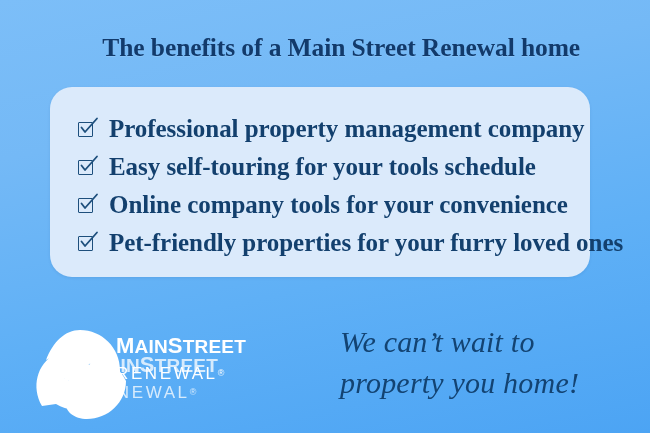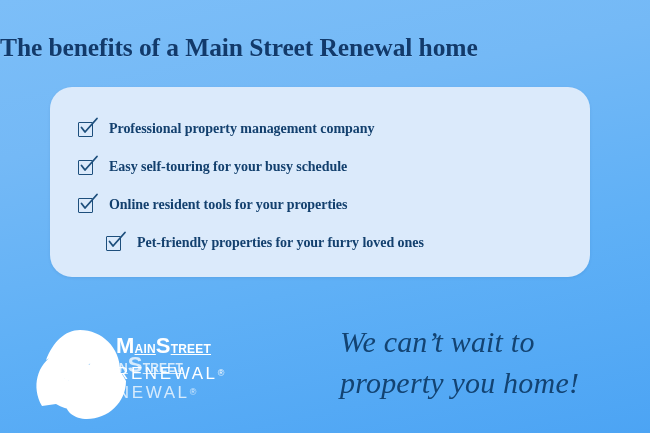--- a/index.html
+++ b/index.html
@@ -20,21 +20,21 @@
     background: linear-gradient(168deg, #7cbef8 0%, #74b9f6 28%, #5fb0f6 62%, #4ca4f4 100%);
     overflow: hidden;
   }
 
   
   #headline {
     position: absolute;
     left: 0;
     top: 33px;
     width: 580px;
-    text-align: left;
+    text-align: right;
     font-family: "Liberation Serif", serif;
     font-weight: bold;
     font-size: 25.5px;
     letter-spacing: -0.1px;
     color: #123a6b;
     text-shadow: 0 1px 0 rgba(255,255,255,0.13);
   }
 
   
   #benefits-card {
@@ -51,21 +51,21 @@
   .benefit-row {
     position: absolute;
     left: 28px;
     display: flex;
     align-items: center;
     height: 24px;
   }
   .benefit-row.r0 { top: 30px; }
   .benefit-row.r1 { top: 68px; }
   .benefit-row.r2 { top: 106px; }
-  .benefit-row.r3 { top: 144px; margin-left: 28px; }
+  .benefit-row.r3 { top: 144px; }
 
   .check-box {
     position: relative;
     width: 15px;
     height: 15px;
     flex: 0 0 15px;
     border: 1.6px solid #1d4f7c;
     border-radius: 1px;
     margin-right: 16px;
     box-sizing: border-box;
@@ -75,21 +75,21 @@
     left: -1px;
     top: -6px;
     width: 21px;
     height: 21px;
     overflow: visible;
   }
 
   .benefit-text {
     font-family: "Liberation Serif", serif;
     font-weight: bold;
-    font-size: 14px;
+    font-size: 25px;
     color: #13406e;
     white-space: nowrap;
     letter-spacing: -0.05px;
   }
 
   
   #logo-block {
     position: absolute;
     left: 28px;
     top: 318px;
@@ -125,22 +125,21 @@
   .wm-top {
     font-family: "Liberation Sans", sans-serif;
     font-weight: bold;
     font-size: 22px;
     color: #ffffff;
     letter-spacing: 0.2px;
     line-height: 1;
     white-space: nowrap;
   }
   .wm-top .sm {
-    font-size: 12px;
-    text-decoration: underline;
+    font-size: 19px;
   }
   .wm-bottom {
     font-family: "Liberation Sans", sans-serif;
     font-weight: normal;
     font-size: 17px;
     color: #ffffff;
     letter-spacing: 2.6px;
     line-height: 1;
     margin-top: 8px;
     white-space: nowrap;
@@ -189,30 +188,30 @@
       </span>
       <span class="benefit-text">Professional property management company</span>
     </div>
 
     <div class="benefit-row r1">
       <span class="check-box">
         <svg viewBox="0 0 21 21" aria-hidden="true">
           <path d="M3.5 10.5 L7 15 L19 1.5" fill="none" stroke="#1d4f7c" stroke-width="1.8" stroke-linecap="round" stroke-linejoin="round"></path>
         </svg>
       </span>
-      <span class="benefit-text">Easy self-touring for your busy schedule</span>
+      <span class="benefit-text">Easy self-touring for your tools schedule</span>
     </div>
 
     <div class="benefit-row r2">
       <span class="check-box">
         <svg viewBox="0 0 21 21" aria-hidden="true">
           <path d="M3.5 10.5 L7 15 L19 1.5" fill="none" stroke="#1d4f7c" stroke-width="1.8" stroke-linecap="round" stroke-linejoin="round"></path>
         </svg>
       </span>
-      <span class="benefit-text">Online resident tools for your properties</span>
+      <span class="benefit-text">Online company tools for your convenience</span>
     </div>
 
     <div class="benefit-row r3">
       <span class="check-box">
         <svg viewBox="0 0 21 21" aria-hidden="true">
           <path d="M3.5 10.5 L7 15 L19 1.5" fill="none" stroke="#1d4f7c" stroke-width="1.8" stroke-linecap="round" stroke-linejoin="round"></path>
         </svg>
       </span>
       <span class="benefit-text">Pet-friendly properties for your furry loved ones</span>
     </div>

